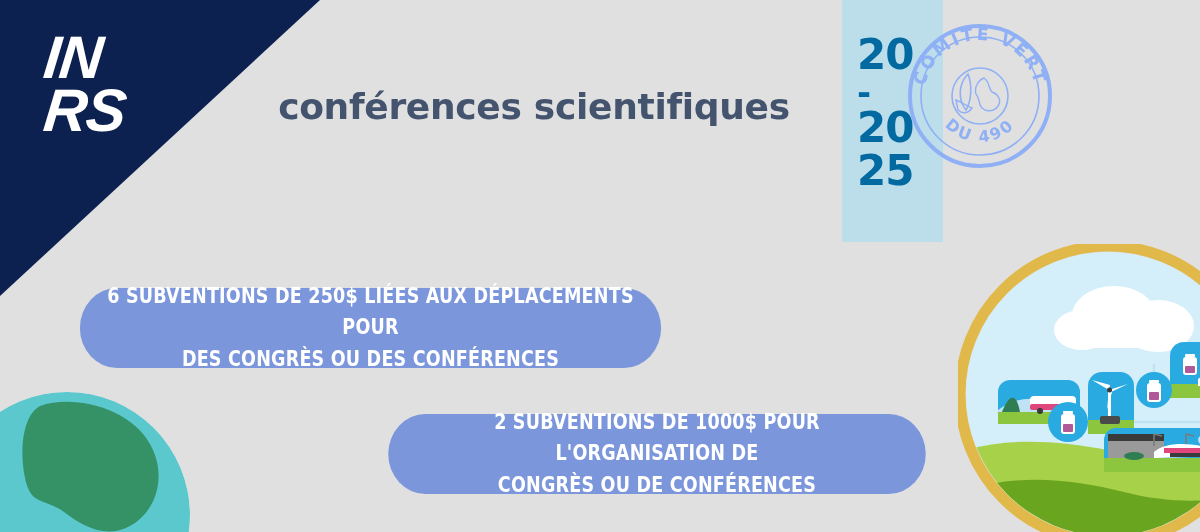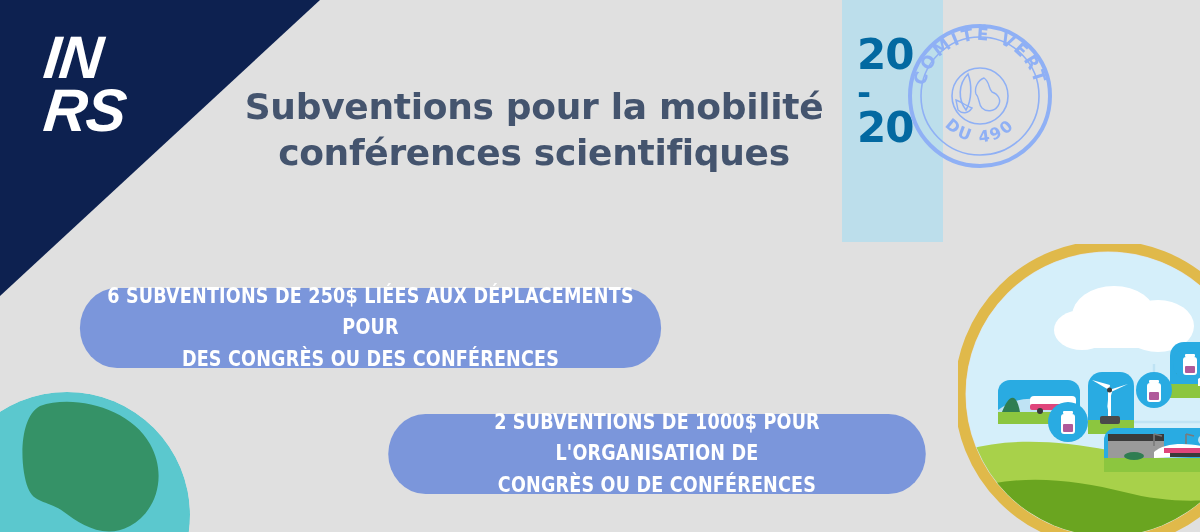--- a/index.html
+++ b/index.html
@@ -164,29 +164,29 @@
 
   <div class="bg-base"></div>
   <div class="navy-wedge"></div>
 
   <div class="logo">
     <span class="logo-line">IN</span>
     <span class="logo-line">RS</span>
   </div>
 
   <div class="title">
-    <span class="title-line">Subventions pour la mobilité</span>
     <span class="title-line">conférences scientifiques</span>
   </div>
 
   <div class="year-band"></div>
   <div class="year-stack">
     <span class="year-part">20</span>
     <span class="year-dash">-</span>
     <span class="year-part">20</span>
+    <span class="year-part">25</span>
   </div>
 
   <svg class="stamp" viewBox="0 0 148 148">
     <defs>
       <path id="arcTop" d="M 18 74 A 56 56 0 0 1 130 74"></path>
       <path id="arcBottom" d="M 28 74 A 46 46 0 0 0 120 74"></path>
     </defs>
     <circle cx="74" cy="74" r="70" fill="none" stroke="#8fb0f5" stroke-width="4"></circle>
     <circle cx="74" cy="74" r="59" fill="none" stroke="#8fb0f5" stroke-width="1.6"></circle>
 

